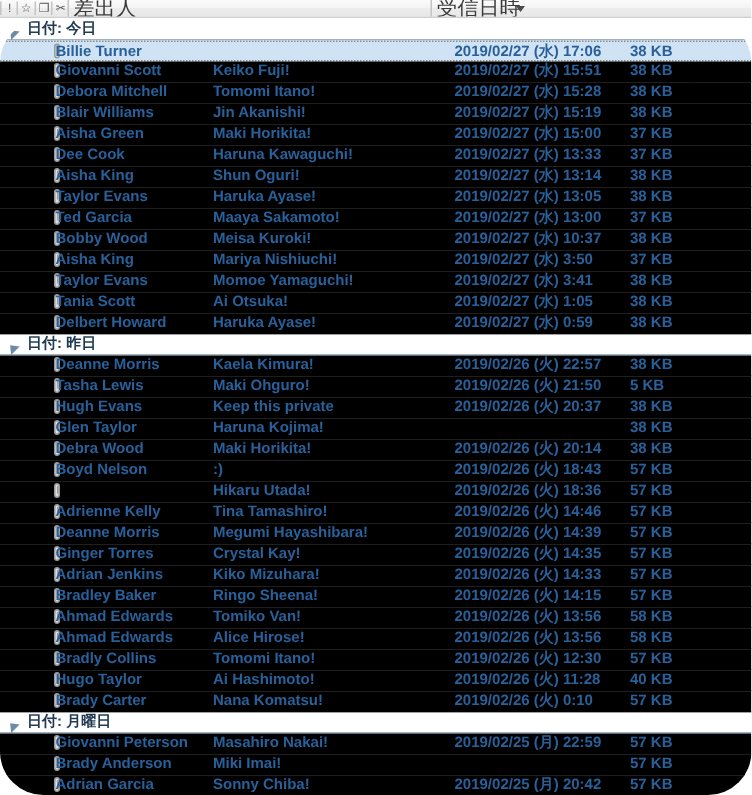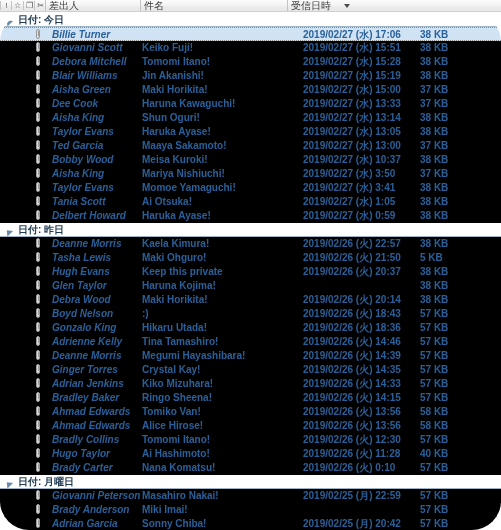--- a/index.html
+++ b/index.html
@@ -30,21 +30,21 @@
     background: linear-gradient(to bottom, #fbfbfb 0%, #f3f3f3 50%, #ececec 51%, #e8e8e8 100%);
     border-bottom: 1px solid #cfcfcf;
     box-sizing: border-box;
     user-select: none;
   }
   .hcell {
     position: absolute;
     top: 0;
     height: 11px;
     line-height: 11px;
-    font-size: 10px;
+    font-size: 14px;
     color: #3b3b3b;
     white-space: nowrap;
     overflow: hidden;
     padding-left: 3px;
     box-sizing: border-box;
   }
   .hcell.sep {
     border-left: 1px solid #c4c4c4;
   }
   .hicon {
@@ -133,21 +133,21 @@
     position: absolute;
     top: 0;
     height: 13px;
     line-height: 13px;
     font-size: 10px;
     font-weight: bold;
     color: #2a6099;
     white-space: nowrap;
     overflow: hidden;
   }
-  .cell.from   { left: 52px;  width: 95px; font-style: italic; }
+  .cell.from   { left: 37px;  width: 95px; }
   .cell.subj   { left: 142px; width: 160px; }
   .cell.date   { left: 303px; width: 128px; }
   .cell.size   { left: 420px; width: 59px; text-align: left; }
 
   .attach-icon {
     position: absolute;
     left: 35px;
     top: 1px;
     width: 7px;
     height: 11px;
@@ -177,21 +177,20 @@
     <div class="hsep-line" style="left:0px;"></div>
     <div class="hicon" style="left:2px;">!</div>
     <div class="hsep-line" style="left:11px;"></div>
     <div class="hicon" style="left:13px;">☆</div>
     <div class="hsep-line" style="left:23px;"></div>
     <div class="hicon" style="left:25px;">❐</div>
     <div class="hsep-line" style="left:34px;"></div>
     <div class="hicon" style="left:36px;">✂</div>
 
     <div class="hcell sep" style="left:45px;  width:95px;">差出人</div>
-    <div class="hcell sep" style="left:140px; width:145px;">件名</div>
     <div class="hcell sep" style="left:287px; width:148px;">受信日時</div>
     <div class="sort-arrow" style="left:344px;"></div>
     <div class="hcell sep" style="left:435px; width:48px;margin-top:44px;">サイズ</div>
   </div>
 
   <div class="rows">
       <div class="group-row">
         <div class="group-tri"></div>
         <div class="group-label">日付: 今日</div>
       </div>
@@ -395,21 +394,20 @@
         <div class="cell from">Boyd Nelson</div>
         <div class="cell subj">:)</div>
         <div class="cell date">2019/02/26 (火) 18:43</div>
         <div class="cell size">57 KB</div>
       </div>
       <div class="mail-row">
         <div class="attach-icon">
           <div class="clip-body"></div>
           <div class="clip-inner"></div>
         </div>
-        <div class="cell from">Gonzalo King</div>
         <div class="cell subj">Hikaru Utada!</div>
         <div class="cell date">2019/02/26 (火) 18:36</div>
         <div class="cell size">57 KB</div>
       </div>
       <div class="mail-row">
         <div class="attach-icon">
           <div class="clip-body"></div>
           <div class="clip-inner"></div>
         </div>
         <div class="cell from">Adrienne Kelly</div>

